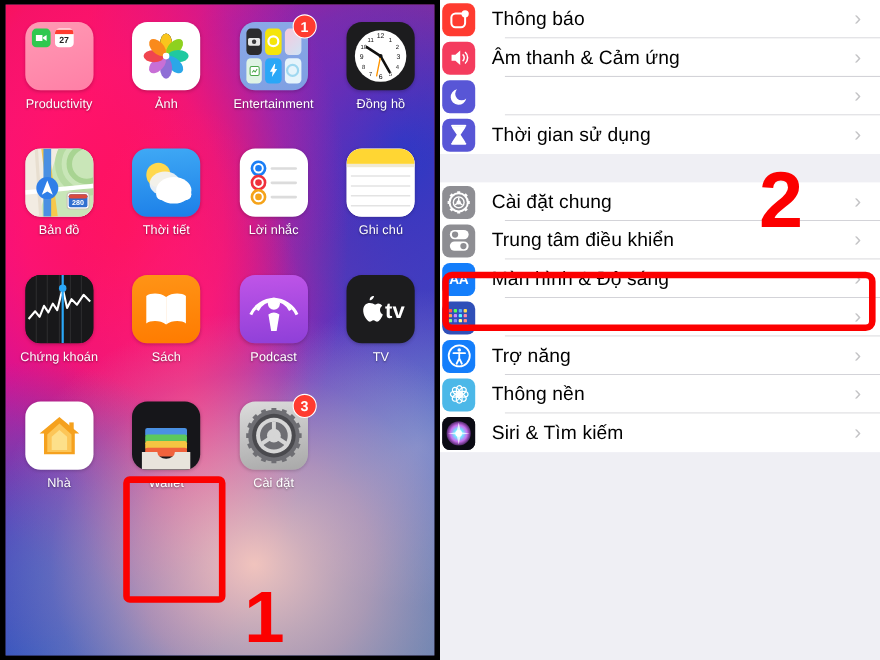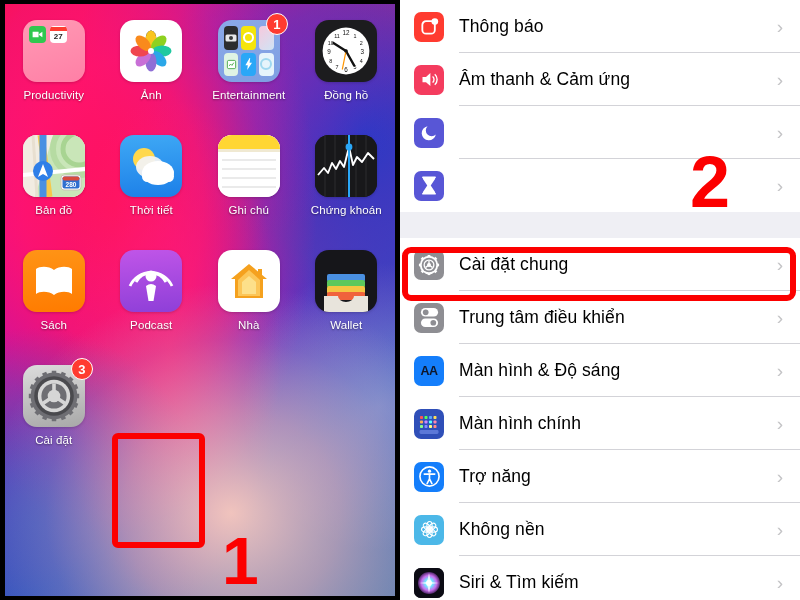--- a/index.html
+++ b/index.html
@@ -180,22 +180,22 @@
     width: 400px; height: 600px;
     background: #efeff4;
     overflow: hidden;
   }
   .s-group { background:#fff; }
   .s-gap { height: 26px; background:#efeff4; }
   .s-row {
     position: relative;
     display: flex;
     align-items: center;
-    height: 53px;
-    padding-left: 14px;
+    height: 35px;
+    padding-left: 2px;
     background: #fff;
   }
   .s-row .sep {
     position:absolute; left: 59px; right: 0; bottom: 0;
     height: 1px; background: #d3d3d8;
   }
   .s-row:last-child .sep { display:none; }
   .s-ico {
     width: 30px; height: 30px;
     border-radius: 7px;
@@ -243,21 +243,21 @@
   }
   #step-2-marker {
     position: absolute;
     left: 690px; top: 146px;
     font-size: 72px;
     font-weight: bold;
     color: #fc0000;
     line-height: 1;
     z-index: 9;
   }
-  .white-letter { color:#0f172a; font-weight:bold; }
+  .white-letter { color:#ffffff; font-weight:bold; }
 </style>
 </head>
 <body>
 
 <div id="screenshot">
 
   <div id="home-screen">
     <div class="wp-layer wp-base"></div>
     <div class="wp-layer wp-glow-blue"></div>
     <div class="wp-layer wp-glow-violet"></div>
@@ -411,20 +411,38 @@
               <circle cx="24" cy="24" r="11" fill="#ffd84d"></circle>
               <ellipse cx="30" cy="32" rx="14" ry="11" fill="#f2f2f2" opacity="0.95"></ellipse>
               <ellipse cx="38" cy="38" rx="16" ry="12" fill="#fff"></ellipse>
               <rect x="22" y="36" width="32" height="11" rx="5.5" fill="#fff"></rect>
             </svg>
           </div>
         </div>
         <div class="app-label">Thời tiết</div>
       </div>
 
+      <div class="app">
+        <div class="app-icon-wrap">
+          <div class="app-icon ic-remind">
+            <svg width="62" height="62" viewBox="0 0 62 62">
+              <circle cx="17" cy="18" r="6" fill="none" stroke="#1a7ef5" stroke-width="2.4"></circle>
+              <circle cx="17" cy="18" r="3" fill="#1a7ef5"></circle>
+              <rect x="28" y="17" width="24" height="2.4" rx="1.2" fill="#dcdcdc"></rect>
+              <circle cx="17" cy="31" r="6" fill="none" stroke="#f0303c" stroke-width="2.4"></circle>
+              <circle cx="17" cy="31" r="3" fill="#f0303c"></circle>
+              <rect x="28" y="30" width="24" height="2.4" rx="1.2" fill="#dcdcdc"></rect>
+              <circle cx="17" cy="44" r="6" fill="none" stroke="#f5a31a" stroke-width="2.4"></circle>
+              <circle cx="17" cy="44" r="3" fill="#f5a31a"></circle>
+              <rect x="28" y="43" width="24" height="2.4" rx="1.2" fill="#dcdcdc"></rect>
+            </svg>
+          </div>
+        </div>
+        <div class="app-label">Lời nhắc</div>
+      </div>
 
       <div class="app">
         <div class="app-icon-wrap">
           <div class="app-icon ic-notes">
             <svg width="62" height="62" viewBox="0 0 62 62">
               <rect width="62" height="62" fill="#fff"></rect>
               <rect width="62" height="14" fill="#ffd633"></rect>
               <rect y="14" width="62" height="3" fill="#f0e9d2"></rect>
               <g stroke="#e3e3e3" stroke-width="1.4">
                 <line x1="4" y1="25" x2="58" y2="25"></line>
@@ -479,20 +497,32 @@
               <circle cx="23" cy="18" r="5.5" fill="#fff"></circle>
               <path d="M18 28 q5 -4 10 0 l-2.5 15 h-5 z" fill="#fff"></path>
               <path d="M8 24 A17 17 0 0 1 38 24" fill="none" stroke="#fff" stroke-width="2.8"></path>
               <path d="M2 28 A23 23 0 0 1 44 28" fill="none" stroke="#fff" stroke-width="2.8"></path>
             </svg>
           </div>
         </div>
         <div class="app-label">Podcast</div>
       </div>
 
+      <div class="app">
+        <div class="app-icon-wrap">
+          <div class="app-icon ic-tv">
+            <svg width="46" height="24" viewBox="0 0 46 24">
+              <path d="M13 4 c0 -3 2 -4 4 -4 c0 2 -2 4 -4 4z" fill="#fff"></path>
+              <path d="M16 7 c-2 -1 -5 -1 -7 1 c-3 3 -2 9 1 13 c1.5 2 3 3 4.5 2 c1.5 -1 2.5 -1 4 0 c1.5 1 3 0 4.5 -2 c1 -1.5 1.5 -2.5 2 -4 c-3 -1.5 -3.5 -6 -0.5 -8 c-1.5 -2 -4 -2.5 -5.5 -1.5 c-1 0.5 -1.5 0.5 -3 -0.5z" fill="#fff"></path>
+              <text x="36" y="20" font-size="20" font-family="Liberation Sans" font-weight="bold" fill="#fff" text-anchor="middle">tv</text>
+            </svg>
+          </div>
+        </div>
+        <div class="app-label">TV</div>
+      </div>
 
 
       <div class="app">
         <div class="app-icon-wrap">
           <div class="app-icon ic-home">
             <svg width="40" height="38" viewBox="0 0 40 38">
               <path d="M20 2 L38 17 L34 17 L34 36 L6 36 L6 17 L2 17 Z" fill="#f5a11e"></path>
               <path d="M20 8 L31 18 L31 34 L9 34 L9 18 Z" fill="#fcc658"></path>
               <path d="M20 14 L27 20 L27 32 L13 32 L13 20 Z" fill="#fde08a"></path>
               <rect x="29" y="7" width="4" height="7" fill="#f5a11e"></rect>
@@ -596,20 +626,21 @@
       </div>
 
       <div class="s-row">
         <div class="s-ico sc-screen">
           <svg width="18" height="19" viewBox="0 0 20 22">
             <path d="M3 2 h14 v1.5 l-5 7.5 l5 7.5 V20 H3 v-1.5 l5 -7.5 l-5 -7.5 z" fill="#fff"></path>
             <rect x="2" y="0.5" width="16" height="2" rx="1" fill="#fff"></rect>
             <rect x="2" y="19.5" width="16" height="2" rx="1" fill="#fff"></rect>
           </svg>
         </div>
+        <div class="s-label">Thời gian sử dụng</div>
         <div class="s-chev">›</div>
 
       </div>
 
     </div>
 
     <div class="s-gap"></div>
 
     <div class="s-group">
 
@@ -676,21 +707,20 @@
               <rect x="12" y="8.5" width="3" height="3" rx="0.8" fill="#5ff"></rect>
               <rect x="16.5" y="8.5" width="3" height="3" rx="0.8" fill="#f8a"></rect>
               <rect x="3" y="13" width="3" height="3" rx="0.8" fill="#8f8"></rect>
               <rect x="7.5" y="13" width="3" height="3" rx="0.8" fill="#88f"></rect>
               <rect x="12" y="13" width="3" height="3" rx="0.8" fill="#ff8"></rect>
               <rect x="16.5" y="13" width="3" height="3" rx="0.8" fill="#f88"></rect>
               <rect x="2.5" y="18" width="19" height="4" rx="1.4" fill="#5b78d8"></rect>
             </g>
           </svg>
         </div>
-        <div class="s-label">Màn hình chính</div>
         <div class="s-chev">›</div>
         <div class="sep"></div>
       </div>
 
       <div class="s-row">
         <div class="s-ico sc-acc">
           <svg width="23" height="23" viewBox="0 0 24 24">
             <circle cx="12" cy="12" r="10" fill="none" stroke="#fff" stroke-width="1.7"></circle>
             <circle cx="12" cy="6.5" r="1.7" fill="#fff"></circle>
             <path d="M6.5 9.5 h11" stroke="#fff" stroke-width="1.7" stroke-linecap="round"></path>
@@ -711,21 +741,21 @@
               <ellipse cx="12" cy="16.7" rx="3" ry="4.4"></ellipse>
               <ellipse cx="7.3" cy="12" rx="4.4" ry="3"></ellipse>
               <ellipse cx="16.7" cy="12" rx="4.4" ry="3"></ellipse>
               <ellipse cx="8.7" cy="8.7" rx="3" ry="4.4" transform="rotate(-45 8.7 8.7)"></ellipse>
               <ellipse cx="15.3" cy="15.3" rx="3" ry="4.4" transform="rotate(-45 15.3 15.3)"></ellipse>
               <ellipse cx="15.3" cy="8.7" rx="4.4" ry="3" transform="rotate(-45 15.3 8.7)"></ellipse>
               <ellipse cx="8.7" cy="15.3" rx="4.4" ry="3" transform="rotate(-45 8.7 15.3)"></ellipse>
             </g>
           </svg>
         </div>
-        <div class="s-label">Không nền</div>
+        <div class="s-label">Thông nền</div>
         <div class="s-chev">›</div>
         <div class="sep"></div>
       </div>
 
       <div class="s-row">
         <div class="s-ico sc-siri">
           <svg width="30" height="30" viewBox="0 0 30 30">
             <rect width="30" height="30" fill="#0b0b14"></rect>
             <defs>
               <radialGradient id="siriG" cx="50%" cy="50%" r="55%">

